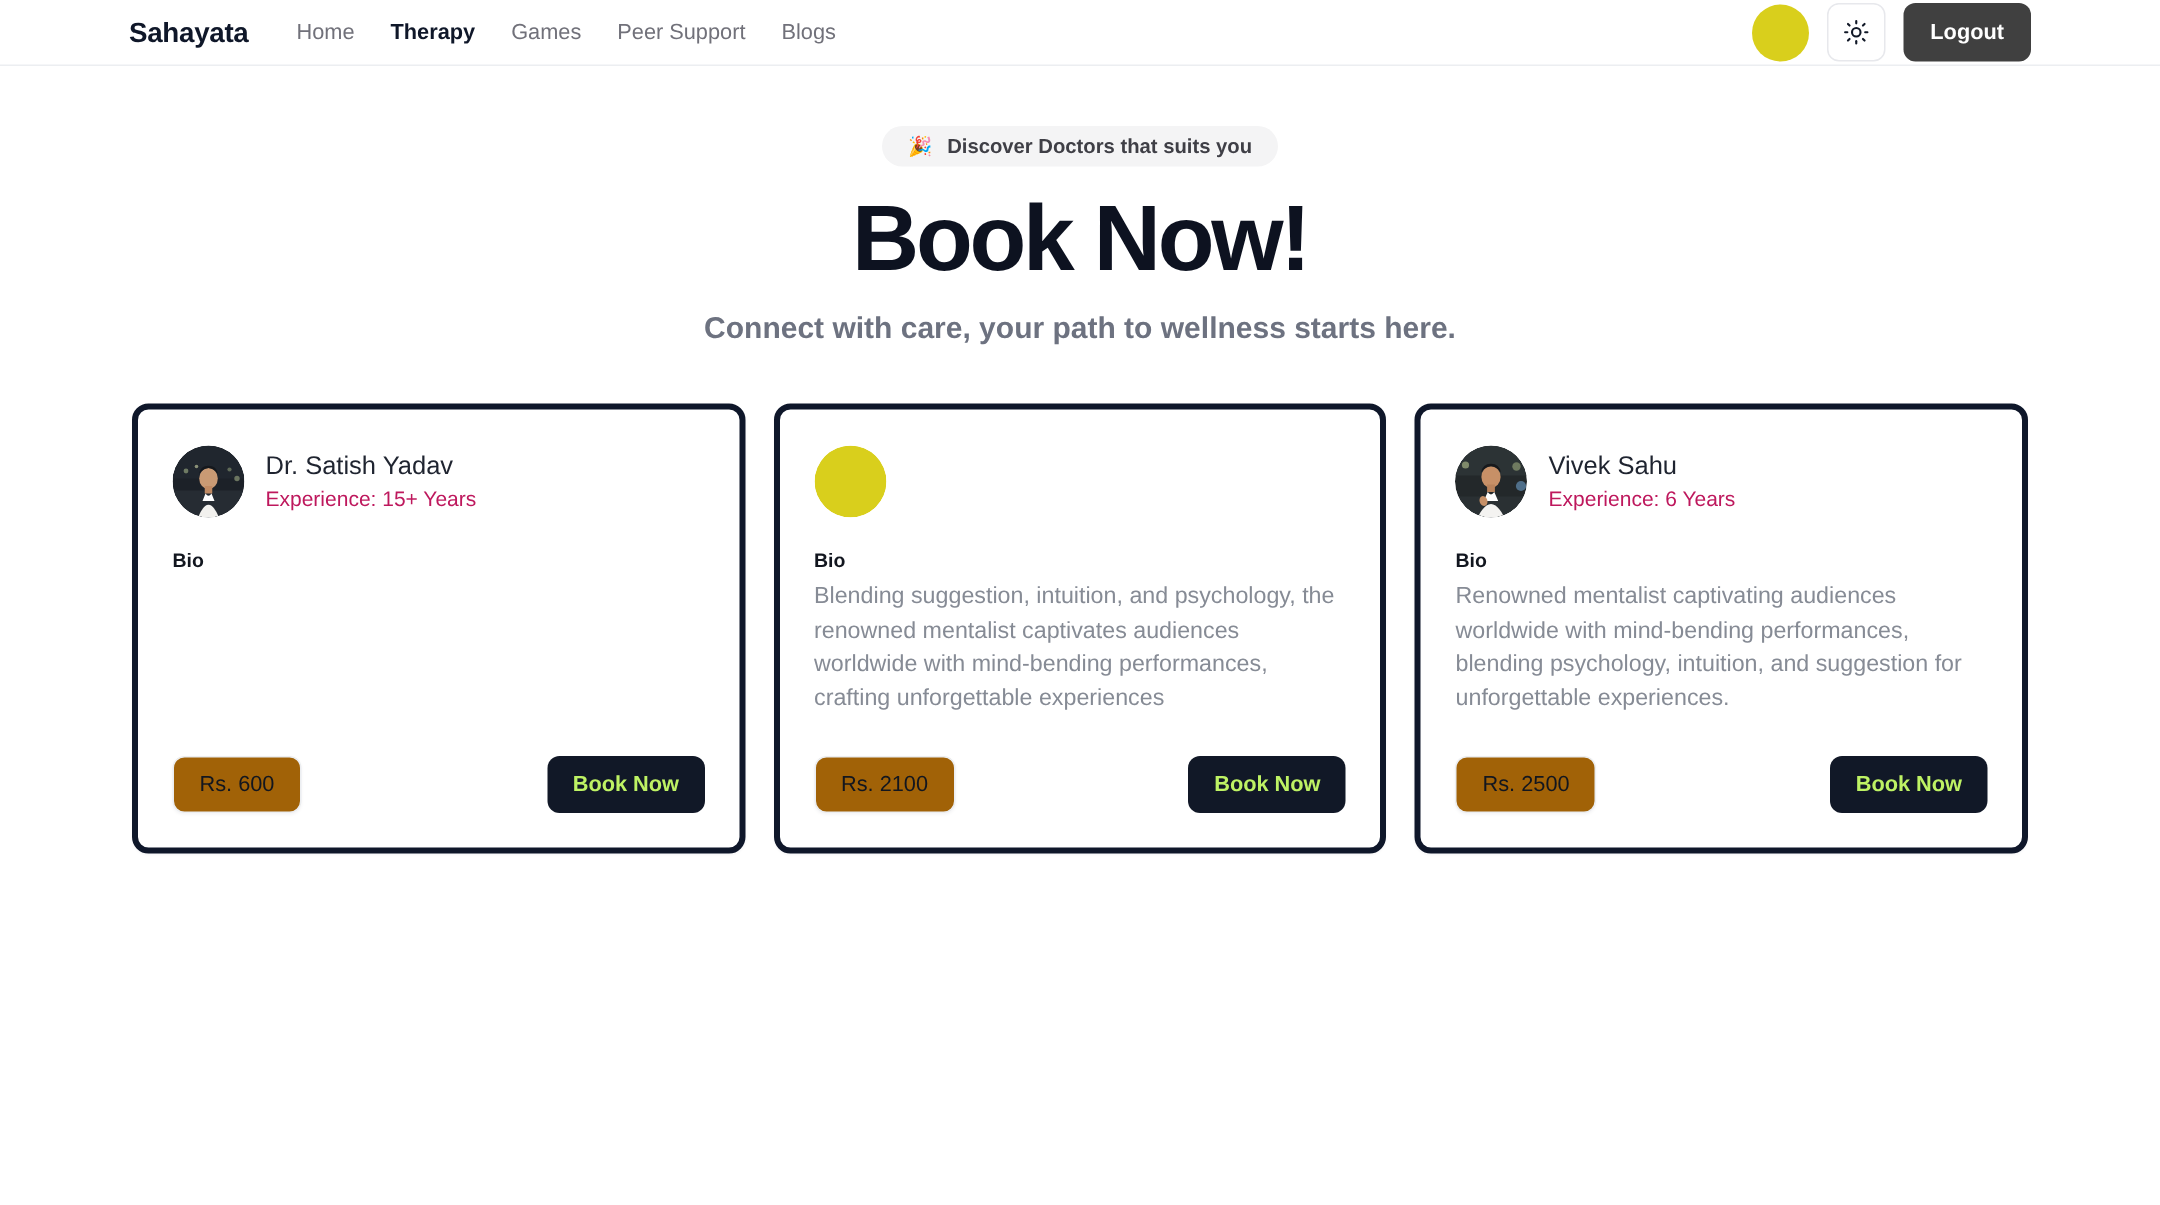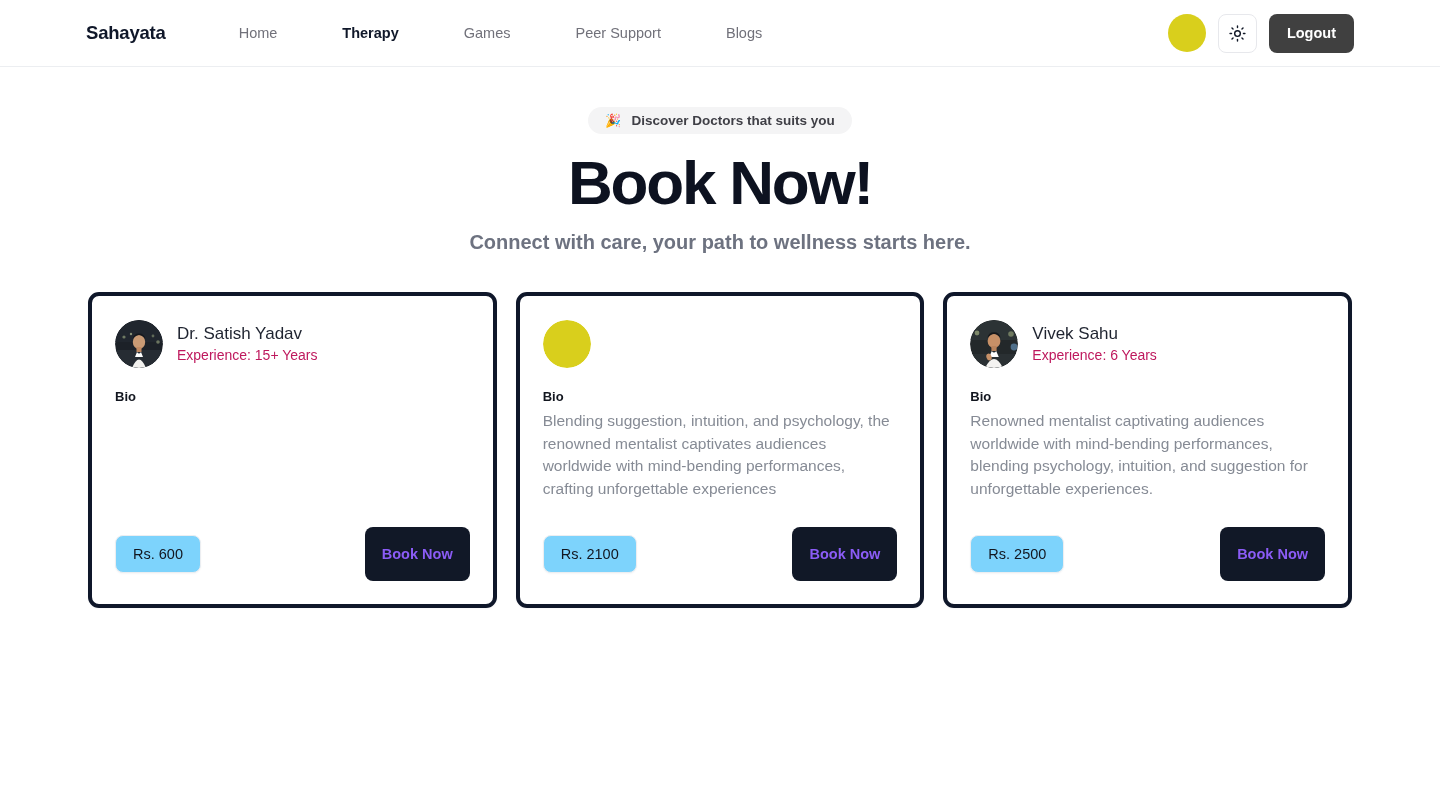--- a/index.html
+++ b/index.html
@@ -8,21 +8,21 @@
     width: 1440px;
     height: 803px;
     background: #ffffff;
     font-family: "Liberation Sans", sans-serif;
     -webkit-font-smoothing: antialiased;
     overflow: hidden;
   }
 
   
   .header {
-    height: 67px;
+    height: 44px;
     width: 100%;
     background: #ffffff;
     border-bottom: 1px solid #eceef1;
     display: flex;
     align-items: center;
     padding: 0 86px;
     position: relative;
   }
 
   .brand {
@@ -39,21 +39,20 @@
     align-items: center;
     gap: 24px;
   }
 
   .nav-link {
     font-size: 14.5px;
     color: #71717a;
     text-decoration: none;
     white-space: nowrap;
     cursor: pointer;
-    margin-left: 41px;
   }
   .nav-link.active {
     color: #0f1729;
     font-weight: 600;
   }
 
   .header-right {
     margin-left: auto;
     display: flex;
     align-items: center;
@@ -202,37 +201,37 @@
     display: flex;
     align-items: center;
     justify-content: space-between;
   }
 
   .price-btn {
     height: 38px;
     padding: 0 17px;
     border-radius: 8px;
     border: 1px solid #eceef1;
-    background: #7dd3fc;
+    background: #a16207;
     font-size: 14.5px;
     color: #12161f;
     font-family: "Liberation Sans", sans-serif;
     display: flex;
     align-items: center;
     cursor: pointer;
     box-shadow: 0 1px 2px rgba(16,24,40,0.04);
   }
 
   .book-btn {
-    height: 54px;
+    height: 38px;
     padding: 0 17px;
     border-radius: 8px;
     border: none;
     background: #111827;
-    color: #8b5cf6;
+    color: #bef264;
     font-size: 14.5px;
     font-weight: bold;
     font-family: "Liberation Sans", sans-serif;
     display: flex;
     align-items: center;
     cursor: pointer;
   }
 </style>
 </head>
 <body>

